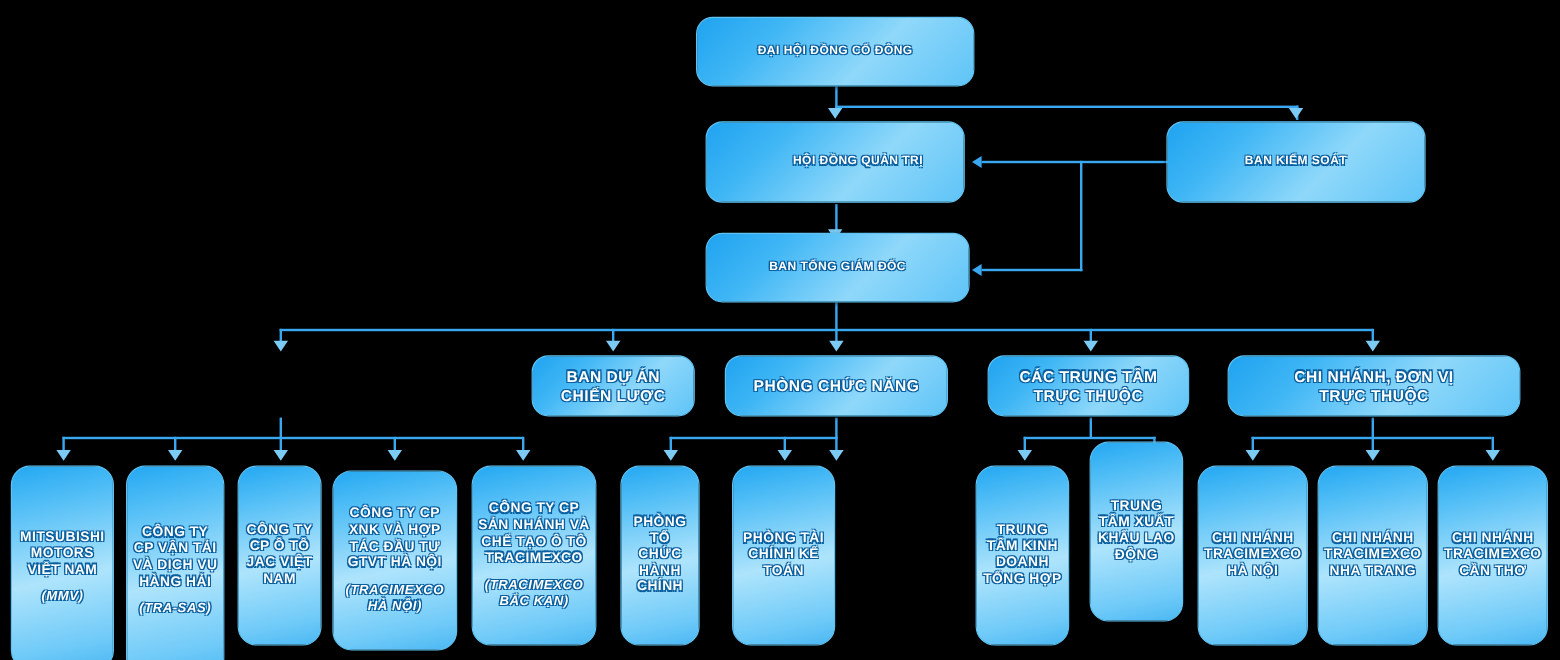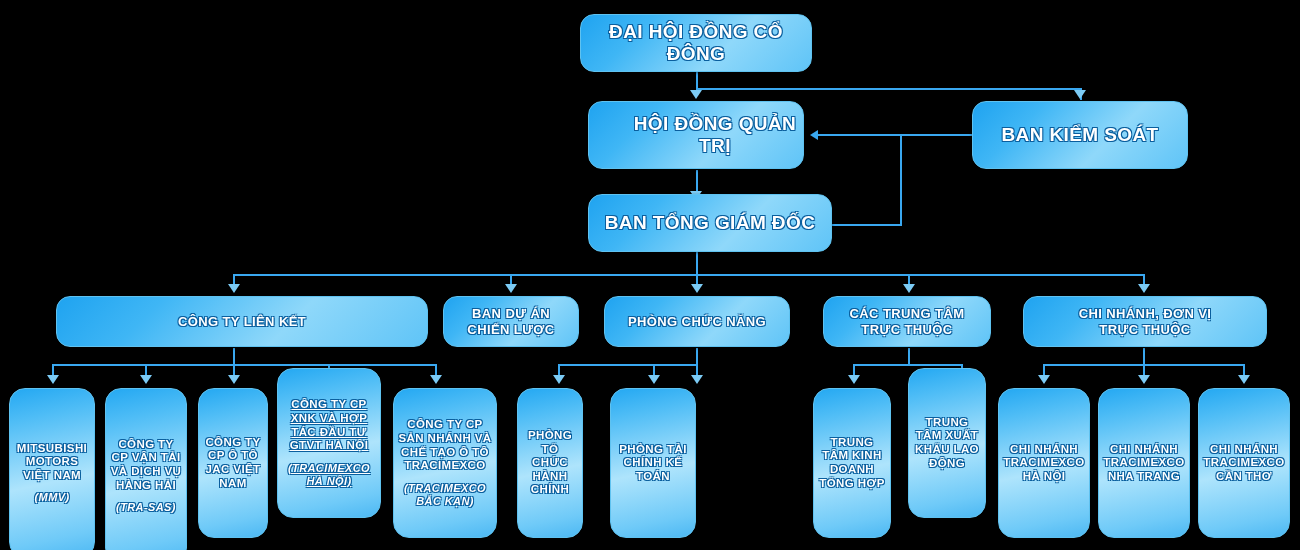--- a/index.html
+++ b/index.html
@@ -41,21 +41,21 @@
        0 0 1px #0b5f9e,
        1px 1px 0 #0b5f9e,
       -1px 1px 0 #0b5f9e,
        1px -1px 0 #0b5f9e,
       -1px -1px 0 #0b5f9e;
     background:linear-gradient(135deg,#1FA3F0 0%,#3FB6F5 26%,#8FD8FA 62%,#5FC4F7 100%);
     border:1px solid #5FC2F0;
     box-shadow:0 1px 3px rgba(0,0,0,.55);
   }
   
-  .lvl1,.lvl2{border-radius:14px;font-size:19px;}
+  .lvl1,.lvl2{border-radius:14px;font-size:10px;}
   .lvl3{border-radius:14px;font-size:13px;}
   .leaf{
     border-radius:16px;
     font-size:11.5px;
     align-items:center;
     background:linear-gradient(168deg,#24A8F2 0%,#4FBDF6 18%,#AEE4FC 55%,#6FCAF8 86%,#4CB8F3 100%);
   }
   .leaf .body{padding:0 4px;width:100%;}
   .leaf .alias{
     display:block;
@@ -142,27 +142,24 @@
   </div>
 
   <div class="node lvl2" style="left:588px;top:101px;width:216px;height:68px;padding-left:38px;">
     <span>HỘI ĐỒNG QUẢN TRỊ</span>
   </div>
 
   <div class="node lvl2" style="left:972px;top:101px;width:216px;height:68px;">
     <span>BAN KIỂM SOÁT</span>
   </div>
 
-  <div class="node lvl2" style="left:588px;top:194px;width:244px;height:58px;text-align:right;">
+  <div class="node lvl2" style="left:588px;top:194px;width:220px;height:58px;text-align:right;">
     <span>BAN TỔNG GIÁM ĐỐC</span>
   </div>
 
-  <div class="node lvl3" style="left:56px;top:296px;width:372px;height:51px;">
-    <span>CÔNG TY LIÊN KẾT</span>
-  </div>
 
   <div class="node lvl3" style="left:443px;top:296px;width:136px;height:51px;justify-content:center;">
     <span class="stack">
       <span>BAN DỰ ÁN</span><br>
       <span>CHIẾN LƯỢC</span>
     </span>
   </div>
 
   <div class="node lvl3" style="left:604px;top:296px;width:186px;height:51px;">
     <span>PHÒNG CHỨC NĂNG</span>
@@ -192,21 +189,21 @@
     <span class="body">
       <span>CÔNG TY CP VẬN TẢI VÀ DỊCH VỤ HÀNG HẢI</span>
       <span class="alias">(TRA-SAS)</span>
     </span>
   </div>
   <div class="node leaf" style="left:198px;top:388px;width:70px;height:150px;">
     <span class="body">
       <span>CÔNG TY CP Ô TÔ JAC VIỆT NAM</span>
     </span>
   </div>
-  <div class="node leaf" style="left:277px;top:368px;width:104px;height:150px;text-decoration:underline;">
+  <div class="node leaf" style="left:277px;top:392px;width:104px;height:150px;">
     <span class="body">
       <span>CÔNG TY CP XNK VÀ HỢP TÁC ĐẦU TƯ GTVT HÀ NỘI</span>
       <span class="alias">(TRACIMEXCO HÀ NỘI)</span>
     </span>
   </div>
   <div class="node leaf" style="left:393px;top:388px;width:104px;height:150px;">
     <span class="body">
       <span>CÔNG TY CP SẢN NHÁNH VÀ CHẾ TẠO Ô TÔ TRACIMEXCO</span>
       <span class="alias">(TRACIMEXCO BẮC KẠN)</span>
     </span>

